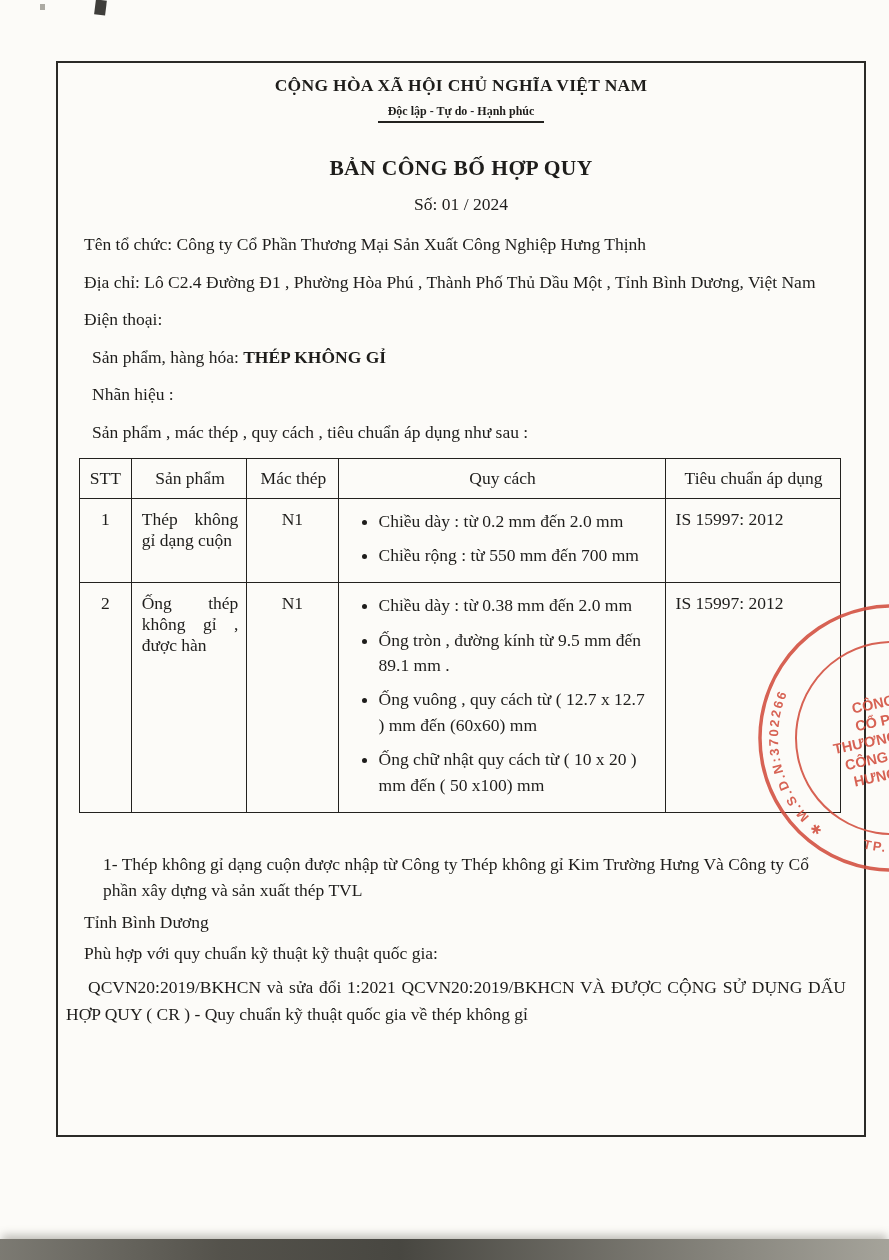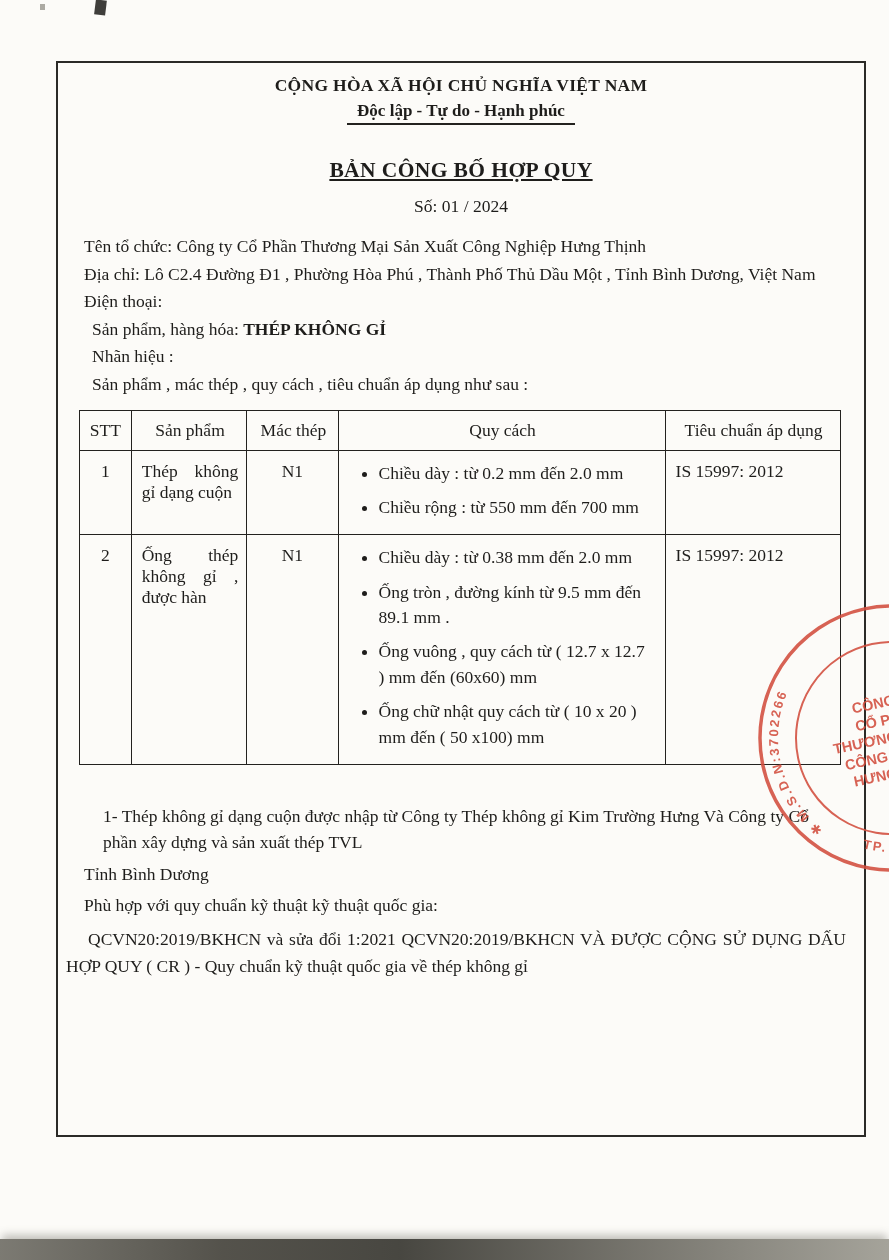--- a/index.html
+++ b/index.html
@@ -27,27 +27,27 @@
     box-shadow:0 -6px 8px -2px rgba(120,118,108,.45);
   }
   .frame {
     position:absolute; left:56px; top:61px; width:810px; height:1076px;
     border:2px solid #2b2a27;
     padding:12px 26px 0 26px;
   }
   .nat-title { text-align:center; font-weight:bold; font-size:17.5px; letter-spacing:.3px; }
   .motto-wrap { text-align:center; margin-top:5px; }
   .motto {
-    display:inline-block; font-weight:bold; font-size:17px;
+    display:inline-block; font-weight:bold; font-size:12px;
     border-bottom:2px solid #23221f; padding:0 10px 2px 10px;
   }
-  .doc-title { text-align:center; font-weight:bold; font-size:21.5px; margin-top:33px; letter-spacing:.4px;text-decoration:underline; }
+  .doc-title { text-align:center; font-weight:bold; font-size:21.5px; margin-top:33px; letter-spacing:.4px; }
   .doc-number { text-align:center; font-size:17.5px; margin-top:13px; }
   .info { margin-top:16px; font-size:17.5px; line-height:1.52; }
-  .info p { margin-top:1px; }
+  .info p { margin-top:11px; }
   .info .ind { padding-left:8px; }
   .product-name { font-weight:bold; }
   table.spec {
     width:101%; margin-left:-5px; margin-top:12px;
     border-collapse:collapse; font-size:17.5px;
     table-layout:fixed;
   }
   table.spec th, table.spec td {
     border:1.6px solid #23221f; vertical-align:top;
   }

